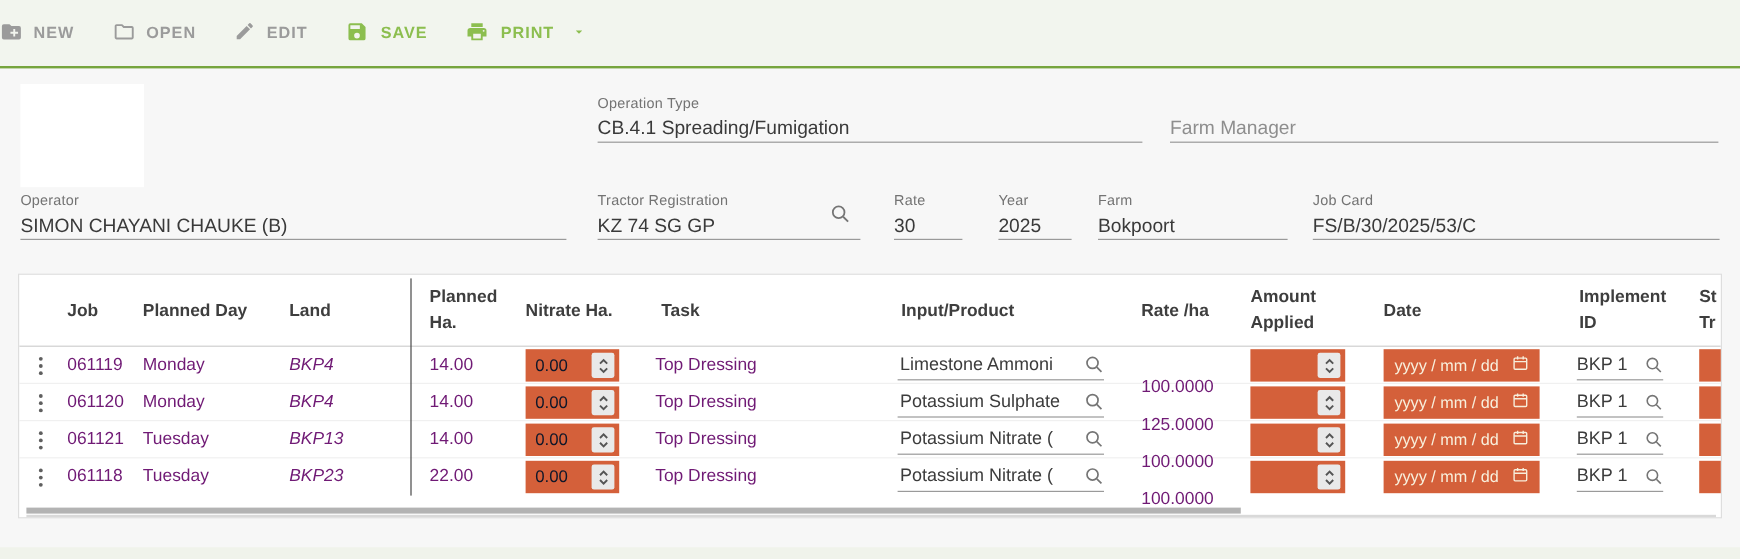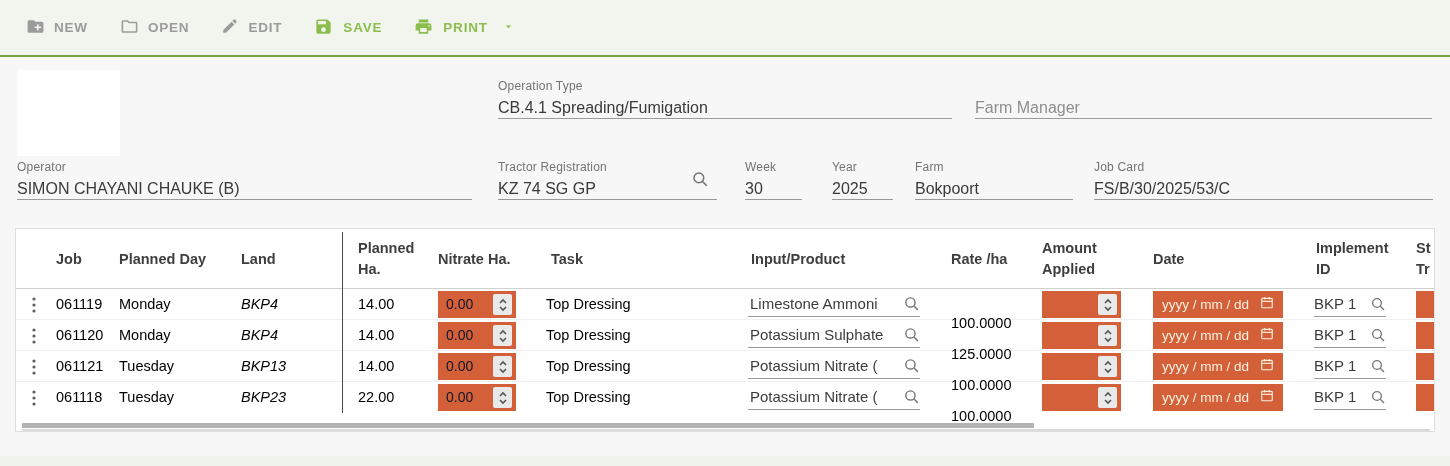--- a/index.html
+++ b/index.html
@@ -1,21 +1,21 @@
 <!DOCTYPE html>
 <html><head>
 <meta charset="utf-8">
 <style>
   * { margin:0; padding:0; box-sizing:border-box; }
   body { font-family:"Liberation Sans", sans-serif; background:#e9e9e9; }
   .screen { position:relative; width:1450px; height:466px; background:#f7f7f7; overflow:hidden; }
 
   
   .toolbar { position:absolute; left:0; top:0; width:1450px; height:57px; background:#f2f5ee;
-             border-bottom:2px solid #76a53d; display:flex; align-items:center; padding-left:26px; gap:32px; }
+             border-bottom:2px solid #76a53d; display:flex; align-items:center; gap:32px; }
   .tb { display:flex; align-items:center; gap:9px; background:none; border:none; cursor:pointer;
         font-family:"Liberation Sans",sans-serif; font-size:13.5px; font-weight:600; letter-spacing:0.8px; }
   .tb.gray  { color:#9b9b9b; } .tb.gray  svg { fill:#9b9b9b; }
   .tb.green { color:#8cbe4f;gap:10px; } .tb.green svg { fill:#8cbe4f; }
   .tb .caret { margin-left:4px; }
 
   
   .photo { position:absolute; left:17px; top:70px; width:103px; height:86px; background:#ffffff; }
 
   
@@ -43,21 +43,21 @@
   .hjob  { left:40px;   width:60px; }  .hday  { left:103px; width:110px; }
   .hland { left:225px;  width:95px; }  .hpha  { left:342px; width:62px; }
   .haha  { left:422px;  width:92px; }  .htask { left:535px; width:150px; }
   .hinp  { left:735px;  width:170px; } .hrate { left:935px; width:80px; }
   .hamt  { left:1026px; width:64px; }  .hdate { left:1137px; width:110px; }
   .himpl { left:1300px; width:80px; }  .hst   { left:1400px; width:24px; }
 
   .tbody { position:absolute; left:0; top:60px; width:100%; }
   .trow { position:relative; height:31px; border-bottom:1px solid #f0f0f0; }
   .trow:last-child { border-bottom:none; }
-  .cell { position:absolute; top:0; height:31px; line-height:31px; font-size:14.5px; color:#000000; white-space:nowrap; }
+  .cell { position:absolute; top:0; height:31px; line-height:31px; font-size:14.5px; color:#701a75; white-space:nowrap; }
   .kebab  { position:absolute; left:16px; top:0; height:31px; display:flex; align-items:center; cursor:pointer; }
   .c-job  { left:40px; }  .c-day { left:103px; } .c-land { left:225px;font-style:italic; } .c-pha { left:342px; }
   .c-task { left:530px; } .c-rate { left:935px;margin-top:19px; }
 
   .num-input { position:absolute; top:2px; height:27px; background:#d4603a; display:flex;
                align-items:center; padding:0 4px 0 8px; cursor:text; }
   .c-actual { left:422px; width:78px; }
   .c-amt    { left:1026px; width:79px; }
   .num-val { flex:1; color:#0f172a; font-size:14px; line-height:27px; }
   .spin { width:19px; height:21px; background:#e9e9e9; border-radius:2px; display:flex;
@@ -143,21 +143,21 @@
   <div class="field fld-tract">
     <div class="f-label">Tractor Registration</div>
     <div class="f-value">KZ 74 SG GP</div>
     <span class="f-sicon"><svg width="18" height="18" viewBox="0 0 24 24" fill="none" stroke="#757575" stroke-width="2">
           <circle cx="10.5" cy="10.5" r="6.5"></circle>
           <line x1="15.5" y1="15.5" x2="21" y2="21"></line>
         </svg></span>
   </div>
 
   <div class="field fld-week">
-    <div class="f-label">Week</div>
+    <div class="f-label">Rate</div>
     <div class="f-value">30</div>
   </div>
 
   <div class="field fld-year">
     <div class="f-label">Year</div>
     <div class="f-value">2025</div>
   </div>
 
   <div class="field fld-farm">
     <div class="f-label">Farm</div>

